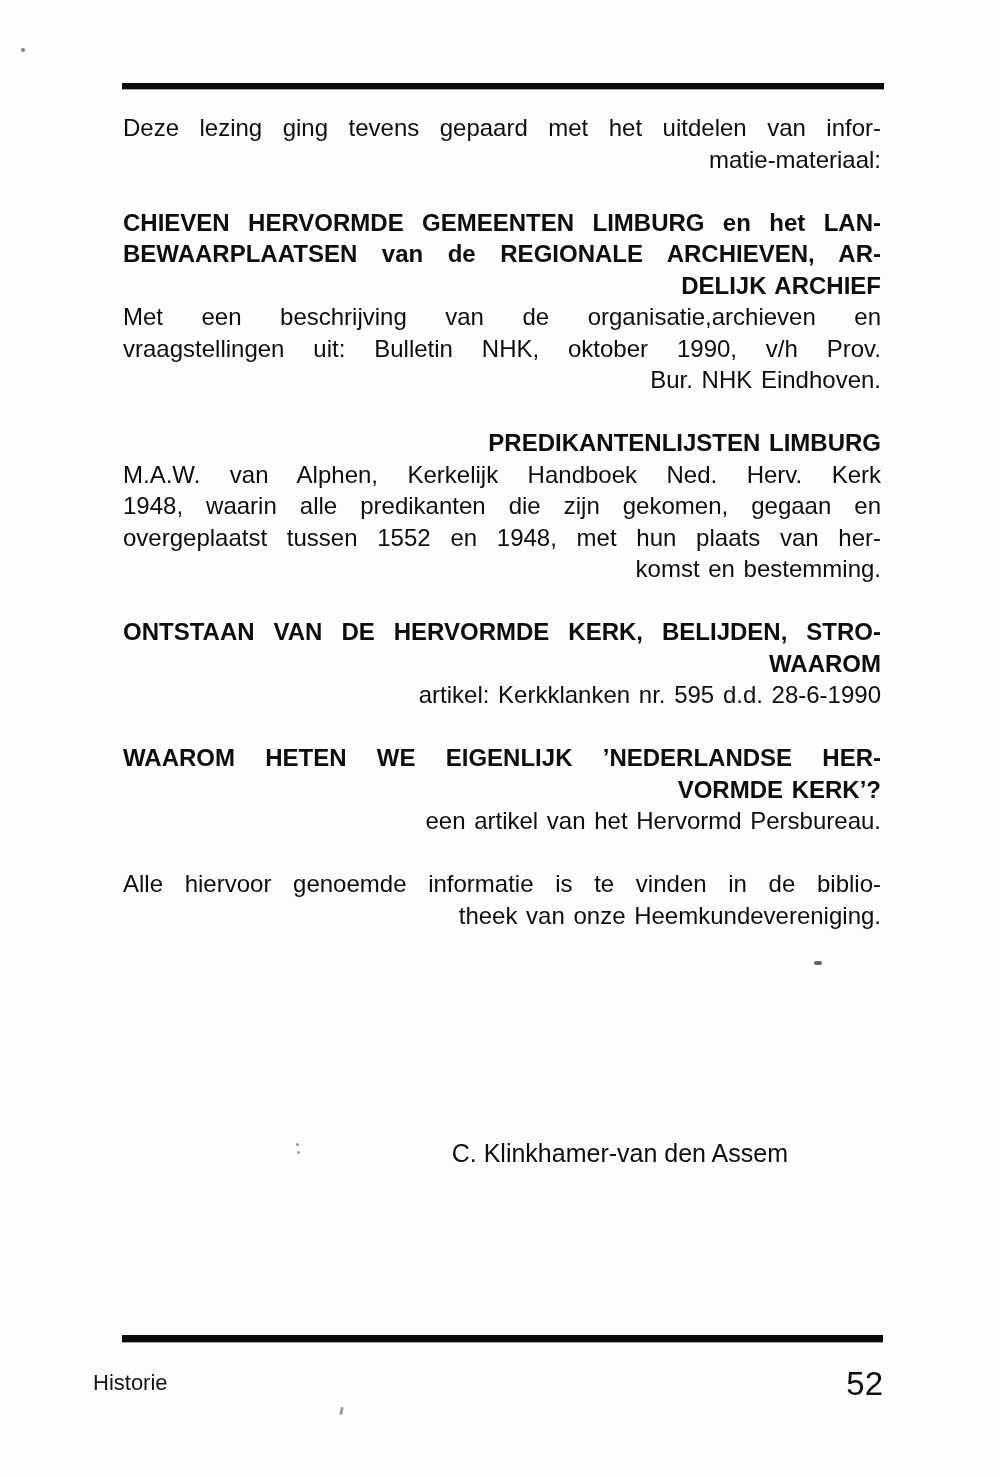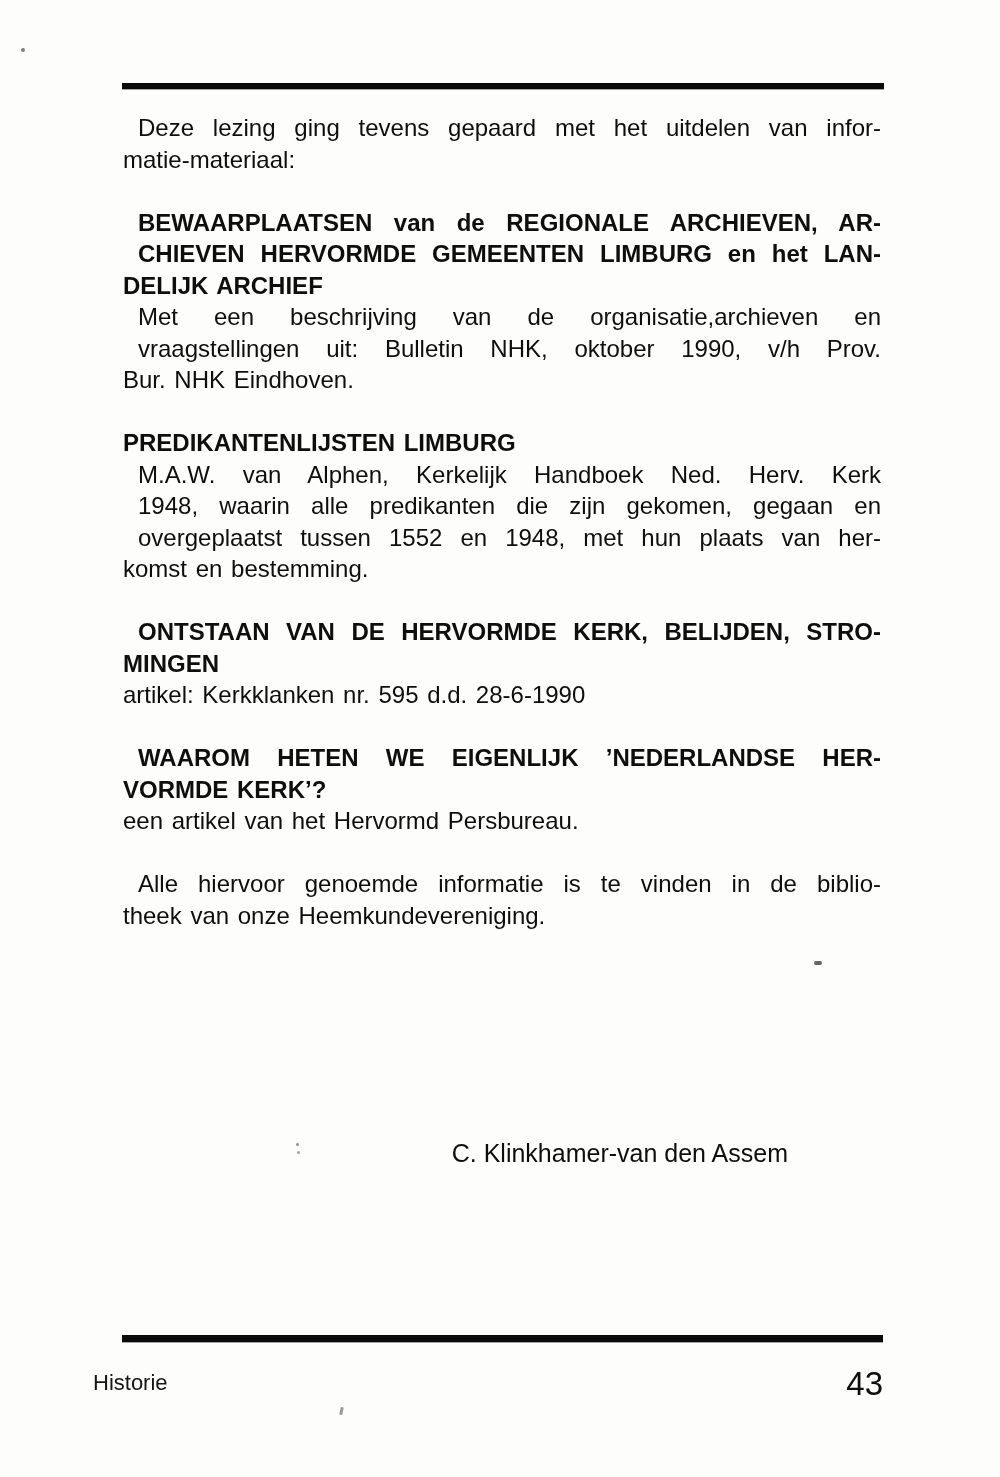--- a/index.html
+++ b/index.html
@@ -29,26 +29,25 @@
     left: 123px;
     top: 112px;
     width: 758px;
     font-size: 24px;
     line-height: 31.5px;
     word-spacing: 2px;
   }
   .group + .group { margin-top: 31.5px; }
   .heading { font-weight: 700; }
   .line {
-    text-align: left;
+    text-align: right;
   }
   .line.j {
     text-align: justify;
     text-align-last: justify;
-    margin-left: 15px;
   }
 
   .signature {
     position: absolute;
     left: 123px;
     top: 1138px;
     width: 758px;
     text-align: right;
     padding-right: 0;
     box-sizing: border-box;
@@ -94,22 +93,22 @@
 
   <div class="text-column" id="text-column">
       <div class="group">
         <div class="body">
           <div class="line j">Deze lezing ging tevens gepaard met het uitdelen van infor-</div>
           <div class="line">matie-materiaal:</div>
         </div>
       </div>
       <div class="group">
         <div class="heading">
+          <div class="line j">CHIEVEN HERVORMDE GEMEENTEN LIMBURG en het LAN-</div>
           <div class="line j">BEWAARPLAATSEN van de REGIONALE ARCHIEVEN, AR-</div>
-          <div class="line j">CHIEVEN HERVORMDE GEMEENTEN LIMBURG en het LAN-</div>
           <div class="line">DELIJK ARCHIEF</div>
         </div>
         <div class="body">
           <div class="line j">Met een beschrijving van de organisatie,archieven en</div>
           <div class="line j">vraagstellingen uit: Bulletin NHK, oktober 1990, v/h Prov.</div>
           <div class="line">Bur. NHK Eindhoven.</div>
         </div>
       </div>
       <div class="group">
         <div class="heading">
@@ -118,21 +117,21 @@
         <div class="body">
           <div class="line j">M.A.W. van Alphen, Kerkelijk Handboek Ned. Herv. Kerk</div>
           <div class="line j">1948, waarin alle predikanten die zijn gekomen, gegaan en</div>
           <div class="line j">overgeplaatst tussen 1552 en 1948, met hun plaats van her-</div>
           <div class="line">komst en bestemming.</div>
         </div>
       </div>
       <div class="group">
         <div class="heading">
           <div class="line j">ONTSTAAN VAN DE HERVORMDE KERK, BELIJDEN, STRO-</div>
-          <div class="line">MINGEN</div>
+          <div class="line">WAAROM</div>
         </div>
         <div class="body">
           <div class="line">artikel: Kerkklanken nr. 595 d.d. 28-6-1990</div>
         </div>
       </div>
       <div class="group">
         <div class="heading">
           <div class="line j">WAAROM HETEN WE EIGENLIJK ’NEDERLANDSE HER-</div>
           <div class="line">VORMDE KERK’?</div>
         </div>
@@ -149,21 +148,21 @@
     </div>
 
   <div class="signature">
     <div class="sig-inner">C. Klinkhamer-van den Assem</div>
   </div>
 
   <div class="rule rule-bottom"></div>
 
   <div class="footer-label">Historie</div>
 
-  <div class="page-number">43</div>
+  <div class="page-number">52</div>
 
   <div class="artifact a1"></div>
   <div class="artifact a2"></div>
   <div class="artifact a3"></div>
   <div class="artifact a4"></div>
   <div class="artifact a5"></div>
 
 </div>
 
 </body></html>

